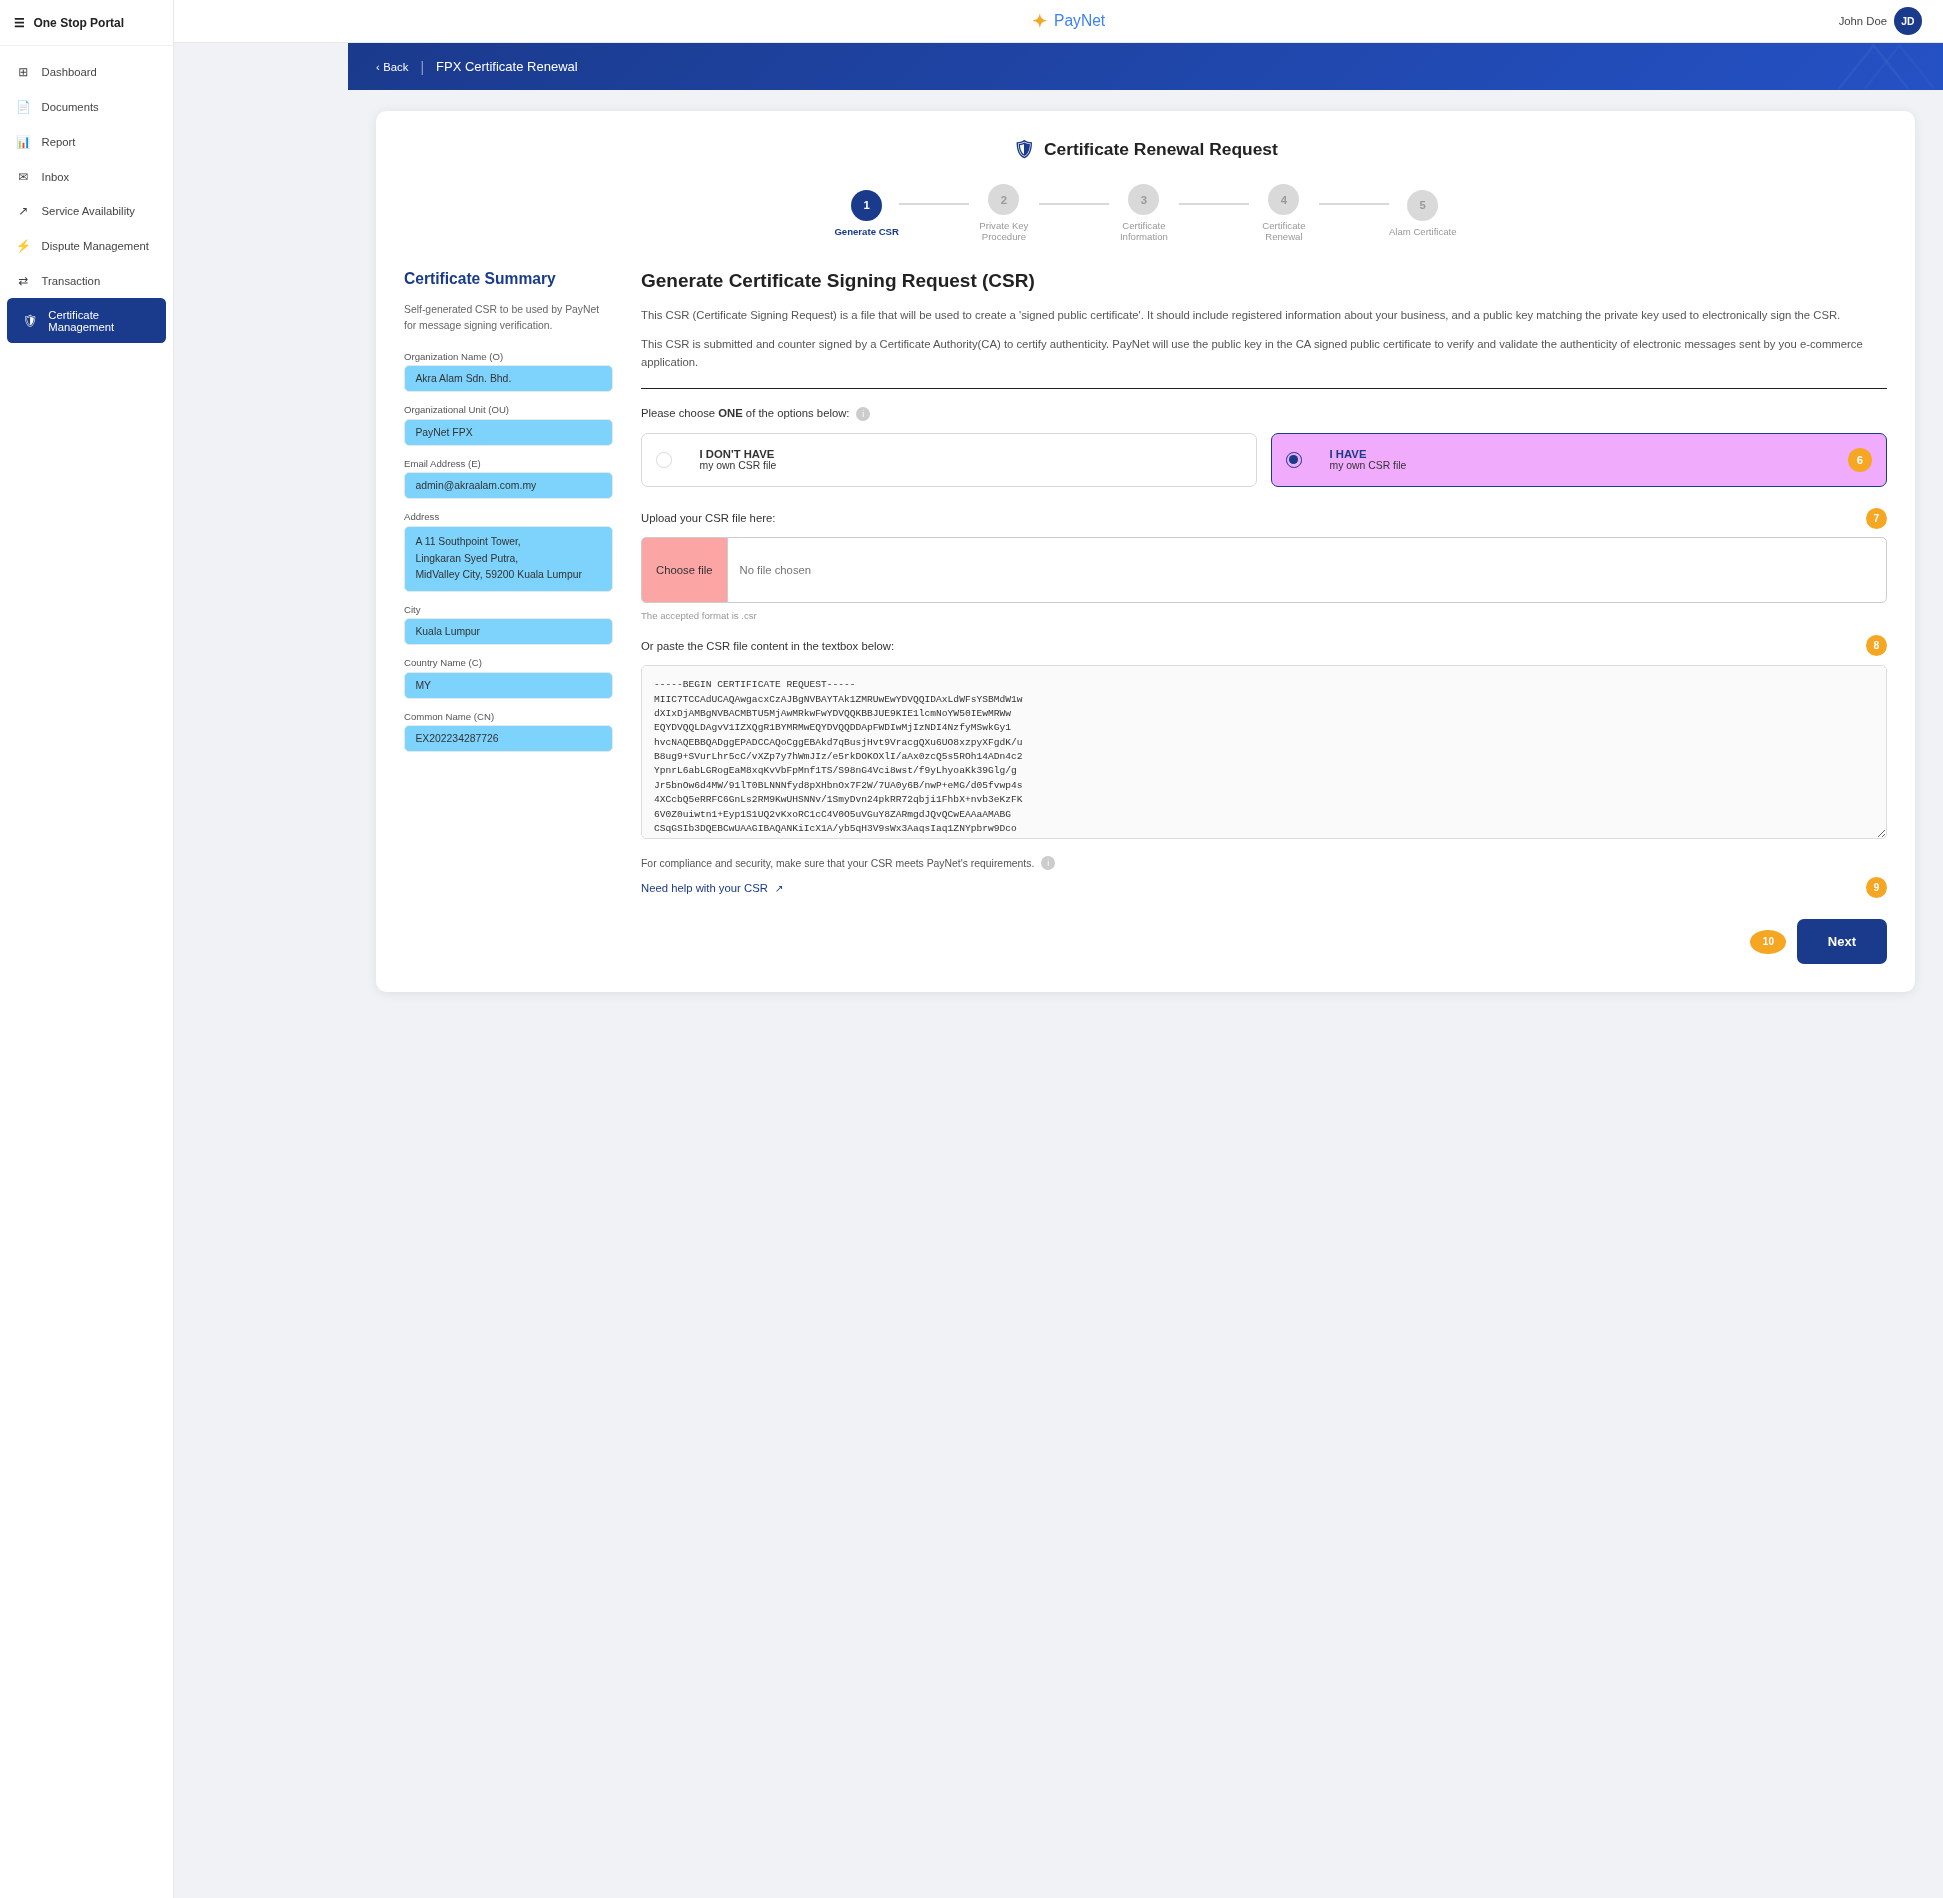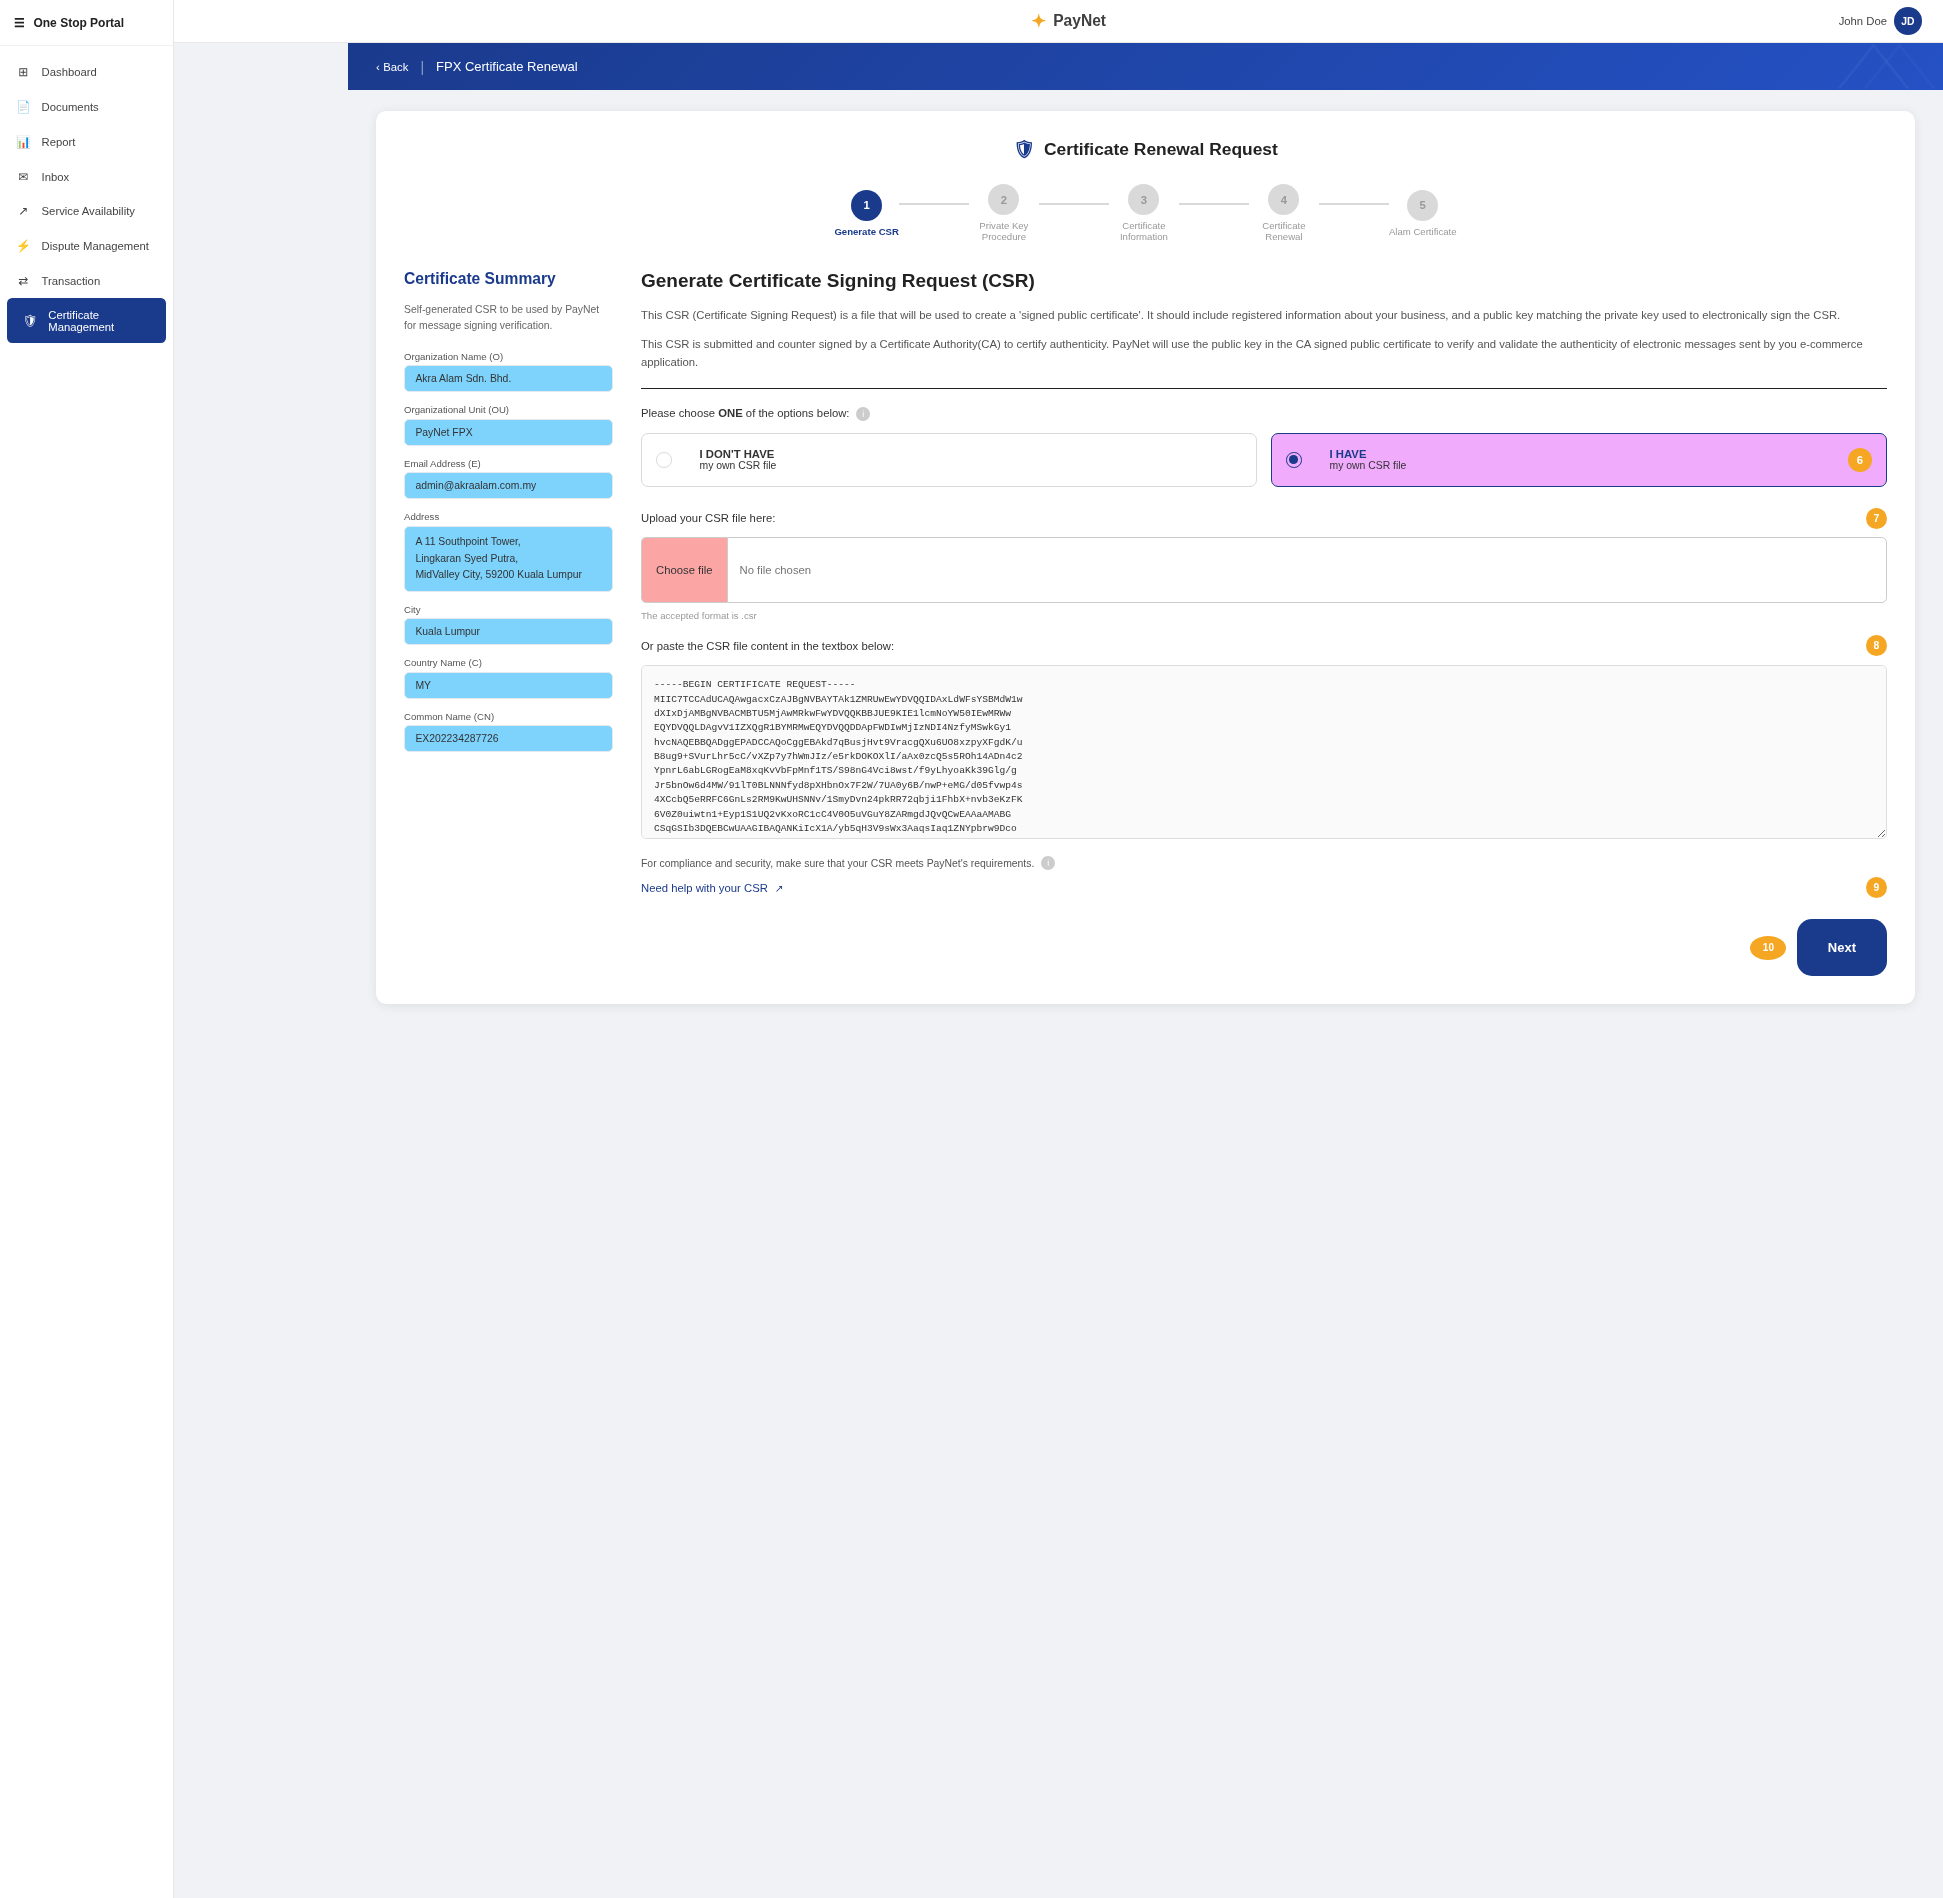--- a/index.html
+++ b/index.html
@@ -81,27 +81,27 @@
 
     .paste-label { font-size: 11.3px; color: #333; margin-bottom: 8.7px; display: flex; align-items: center; gap: 5.2px; }
     .csr-textarea { width: 100%; border: 0.9px solid #ddd; border-radius: 5.2px; padding: 12px; font-family: 'Courier New', monospace; font-size: 9.6px; color: #333; background: #fafafa; resize: vertical; min-height: 174px; line-height: 1.5; }
 
     
     .compliance-note { font-size: 10.4px; color: #555; margin-top: 14px; margin-bottom: 7px; display: flex; align-items: center; gap: 3.5px; }
     .help-link { color: #1a3a8c; font-size: 11.3px; text-decoration: none; display: flex; align-items: center; gap: 3.5px; cursor: pointer; }
 
     
     .footer-actions { display: flex; justify-content: flex-end; margin-top: 21px; align-items: center; gap: 10.4px; }
-    .next-btn { background: #1a3a8c; color: #fff; border: none; border-radius: 15px; padding: 21px 31px; font-size: 13px; font-weight: 600; cursor: pointer; }
+    .next-btn { background: #1a3a8c; color: #fff; border: none; border-radius: 7px; padding: 15px 31px; font-size: 13px; font-weight: 600; cursor: pointer; }
 
     
     .page-bg { background: linear-gradient(135deg, #1a3a8c 0%, #2451c4 100%); position: relative; overflow: hidden; }
     .bg-decoration { position: absolute; right: -17.4px; top: 0; bottom: 0; width: 174px; opacity: 0.15; pointer-events: none; }
 
-    .paynet-logo-text { color: #404040; font-weight: 700; font-size: 15.6px; }
+    .paynet-logo-text { color: #3b82f6; font-weight: 400; font-size: 15.6px; }
   </style>
 </head>
 <body>
 
 <div class="sidebar">
   <div class="sidebar-header">
     <span class="hamburger-icon">☰</span>
     <span>One Stop Portal</span>
   </div>
   <nav class="sidebar-nav">

